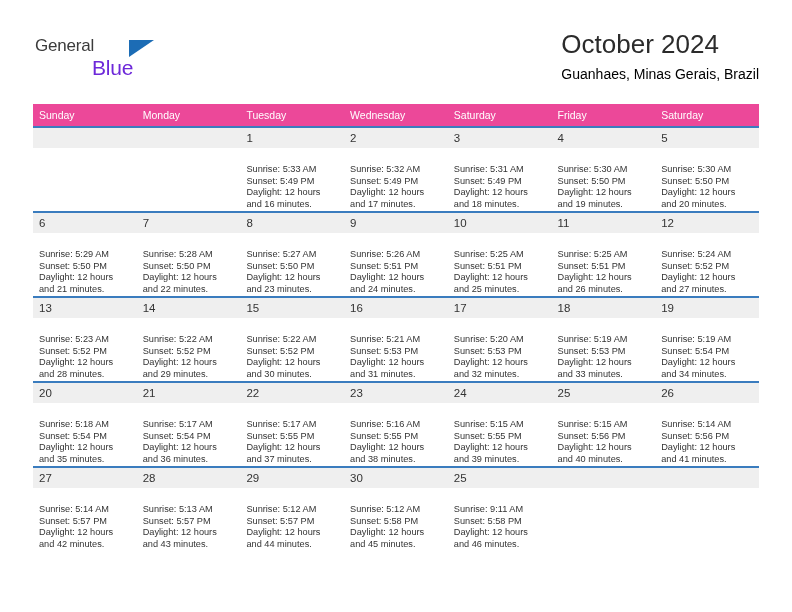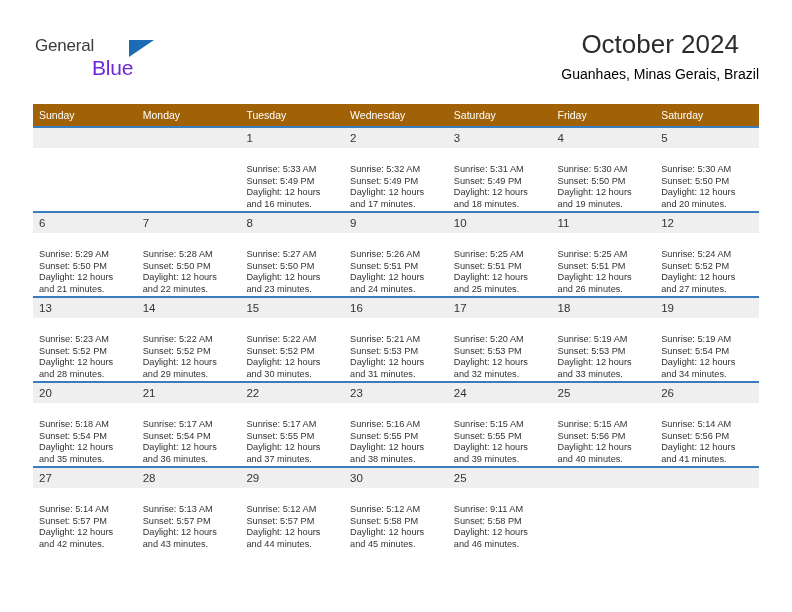--- a/index.html
+++ b/index.html
@@ -60,21 +60,21 @@
     top: 20px;
     font-size: 21px;
     letter-spacing: -0.2px;
     color: #6d28d9;
     font-family: "Liberation Sans", sans-serif;
   }
   .title-block {
     position: absolute;
     right: 0;
     top: 0;
-    text-align: center;
+    text-align: left;
   }
   .cal-title {
     font-size: 26px;
     color: #2b2b2b;
     font-weight: normal;
     line-height: 32px;
     white-space: nowrap;
   }
   .cal-subtitle {
     font-size: 14px;
@@ -87,21 +87,21 @@
   
   .calendar {
     position: absolute;
     left: 33px;
     top: 104px;
     width: 726px;
     border-collapse: collapse;
     table-layout: fixed;
   }
   .calendar th {
-    background: #a16207;
+    background: #ec4899;
     color: #ffffff;
     font-size: 10.5px;
     font-weight: normal;
     text-align: left;
     padding: 5px 0 5px 6px;
     height: 12px;
     border: none;
   }
   .calendar td {
     vertical-align: top;

